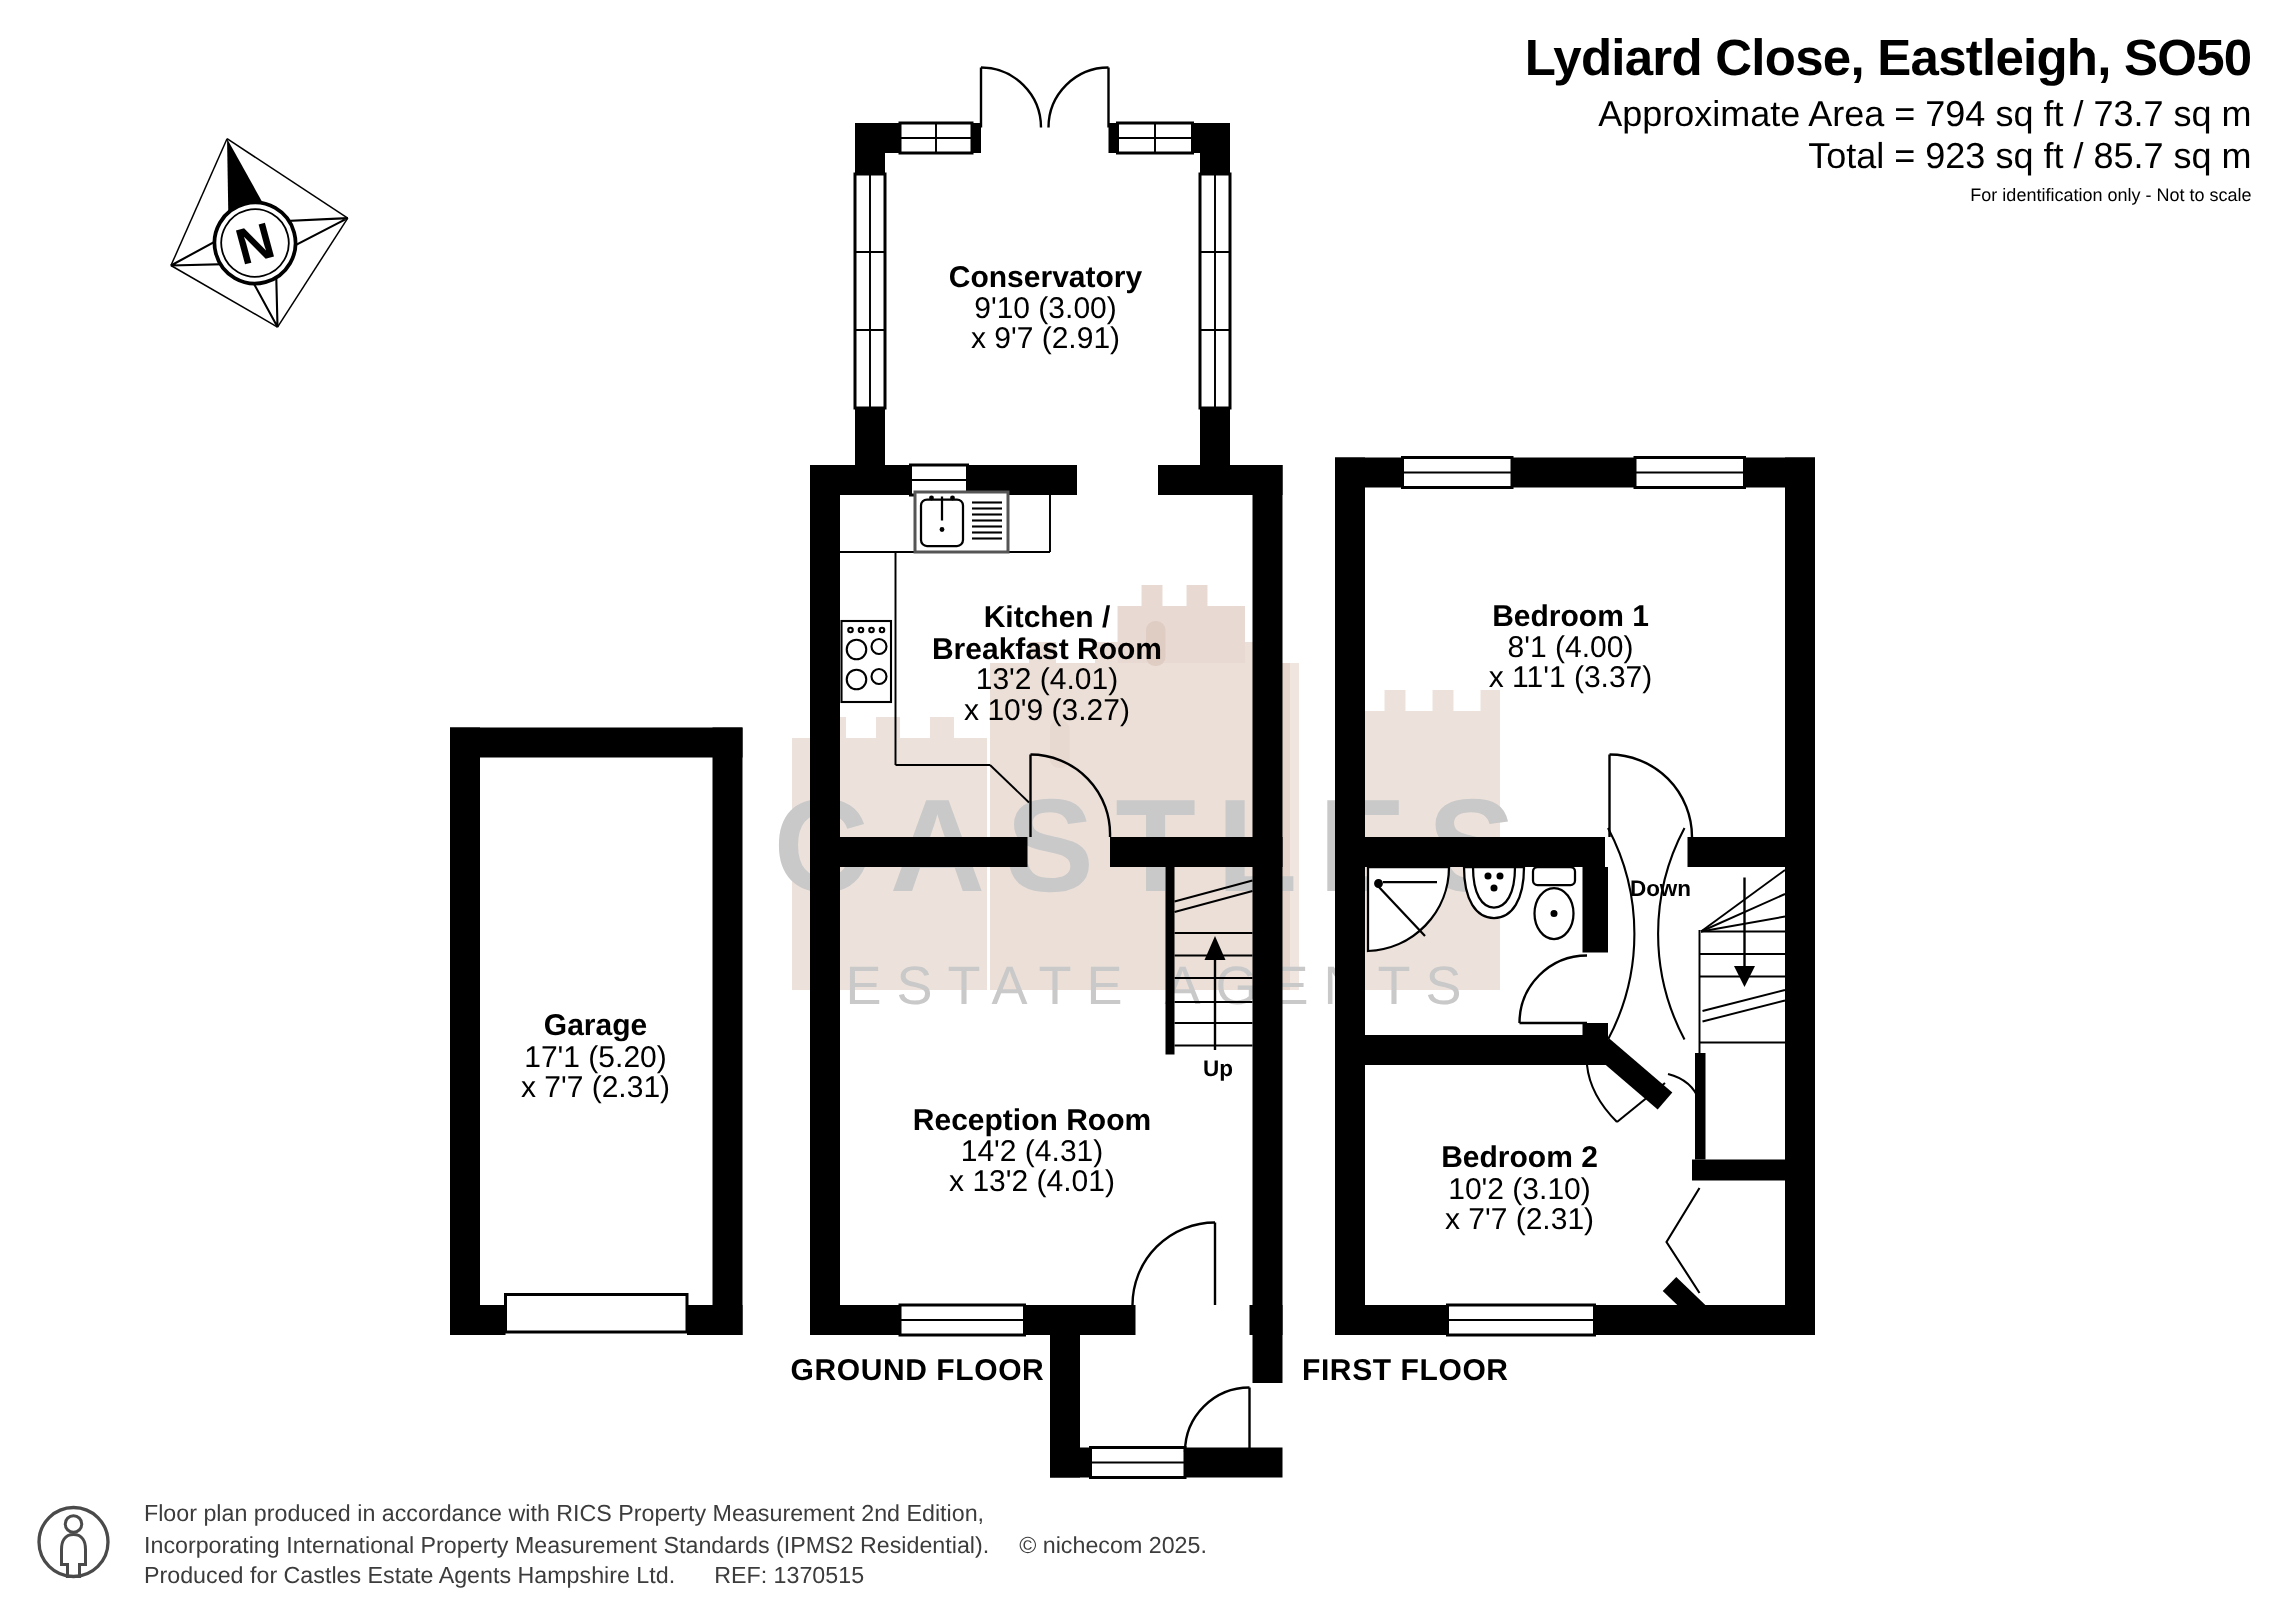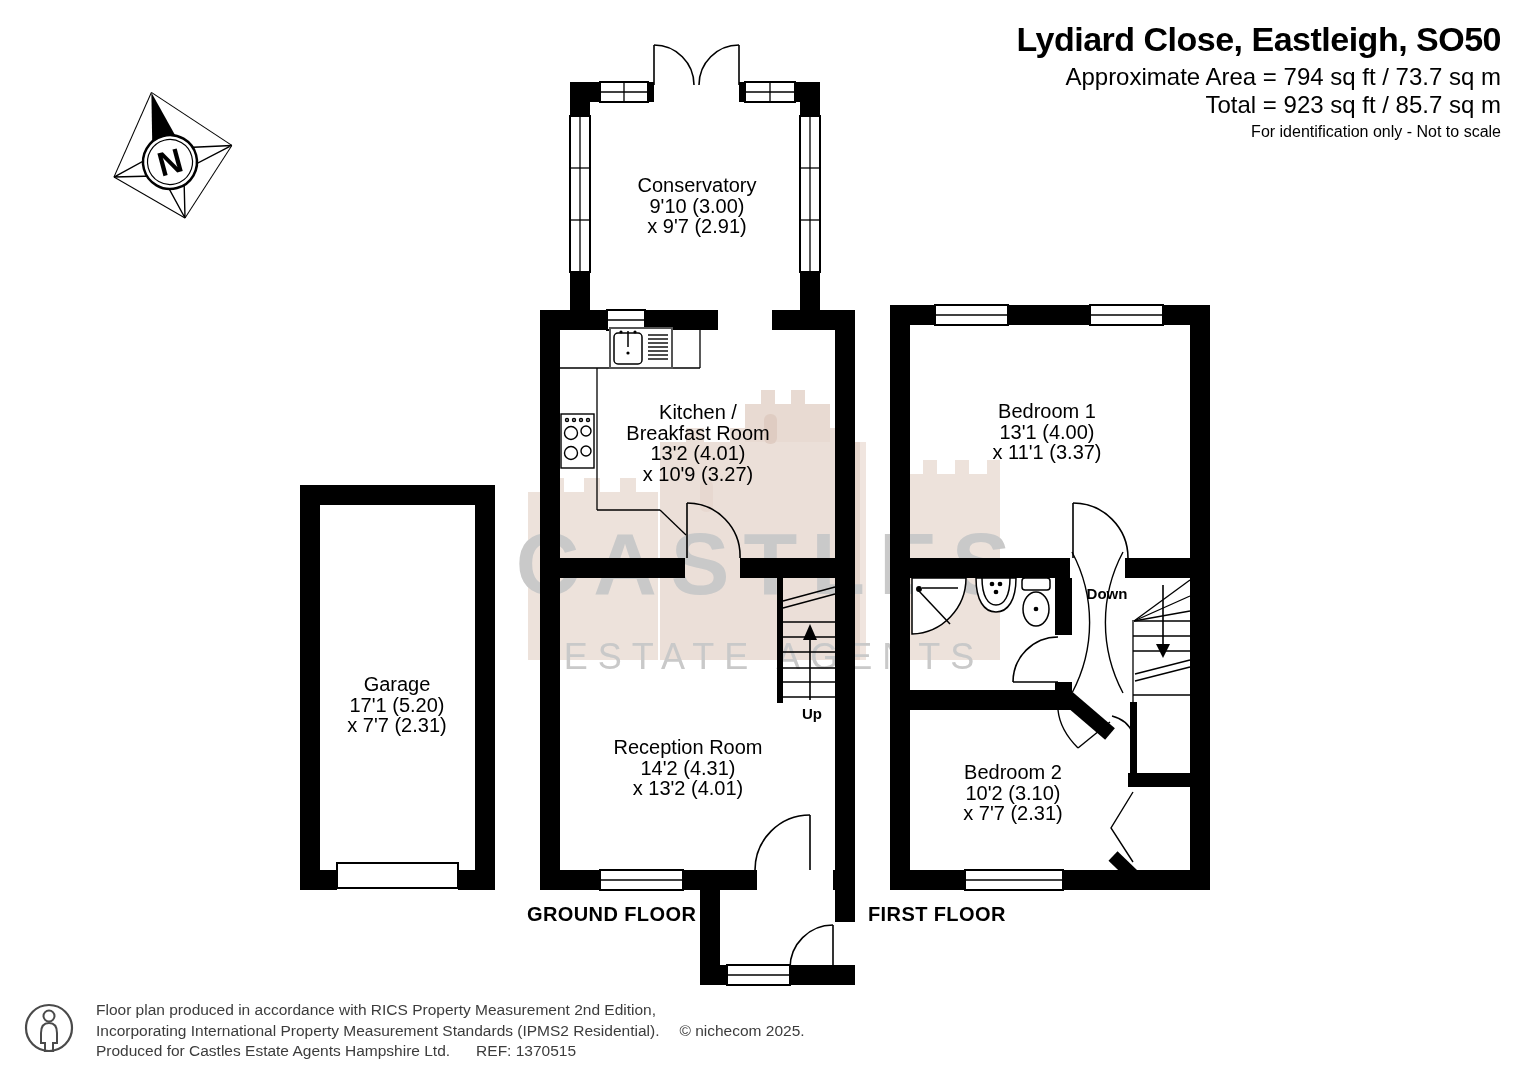--- a/index.html
+++ b/index.html
@@ -3,24 +3,24 @@
 <meta charset="utf-8">
 <style>
   html,body{margin:0;padding:0;background:#fff;}
   .page{position:relative;width:1527px;height:1080px;background:#fff;overflow:hidden;
         font-family:"Liberation Sans", sans-serif;color:#000;}
   .plan-svg{position:absolute;left:0;top:0;}
   svg text{font-family:"Liberation Sans", sans-serif;}
   .title-block{position:absolute;top:20px;right:26px;text-align:right;}
   .title{font-size:34px;font-weight:bold;letter-spacing:-0.5px;margin-bottom:4px;}
   .area-line{font-size:24px;line-height:27.5px;}
-  .note{font-size:16px;margin-top:5px;}
+  .note{font-size:12px;margin-top:5px;}
   .room-label{position:absolute;transform:translate(-50%,-50%);text-align:center;
               line-height:20.5px;white-space:nowrap;}
-  .rname{font-size:20px;font-weight:normal;}
+  .rname{font-size:20px;font-weight:bold;}
   .rdim{font-size:20px;}
   .stair-label{position:absolute;transform:translate(-50%,-50%);font-size:15px;font-weight:bold;}
   .floor-label{position:absolute;font-size:20px;font-weight:bold;letter-spacing:0.4px;}
   .footer{position:absolute;left:24px;top:1000px;display:flex;align-items:flex-start;gap:20px;color:#3c3c3c;}
   .footer-text{font-size:15.5px;line-height:20.5px;}
   .footer-row{display:flex;}
   .copyright{margin-left:20px;}
   .ref{margin-left:26px;}
 </style>
 </head>
@@ -306,21 +306,21 @@
     <div class="rdim">14'2 (4.31)</div>
     <div class="rdim">x 13'2 (4.01)</div>
   </div>
   <div class="room-label" style="left:397px;top:705px;">
     <div class="rname">Garage</div>
     <div class="rdim">17'1 (5.20)</div>
     <div class="rdim">x 7'7 (2.31)</div>
   </div>
   <div class="room-label" style="left:1047px;top:432px;">
     <div class="rname">Bedroom 1</div>
-    <div class="rdim">13'1 (4.00)</div>
+    <div class="rdim">8'1 (4.00)</div>
     <div class="rdim">x 11'1 (3.37)</div>
   </div>
   <div class="room-label" style="left:1013px;top:793px;">
     <div class="rname">Bedroom 2</div>
     <div class="rdim">10'2 (3.10)</div>
     <div class="rdim">x 7'7 (2.31)</div>
   </div>
 
   <div class="stair-label" style="left:812px;top:713px;">Up</div>
   <div class="stair-label" style="left:1107px;top:593px;">Down</div>

